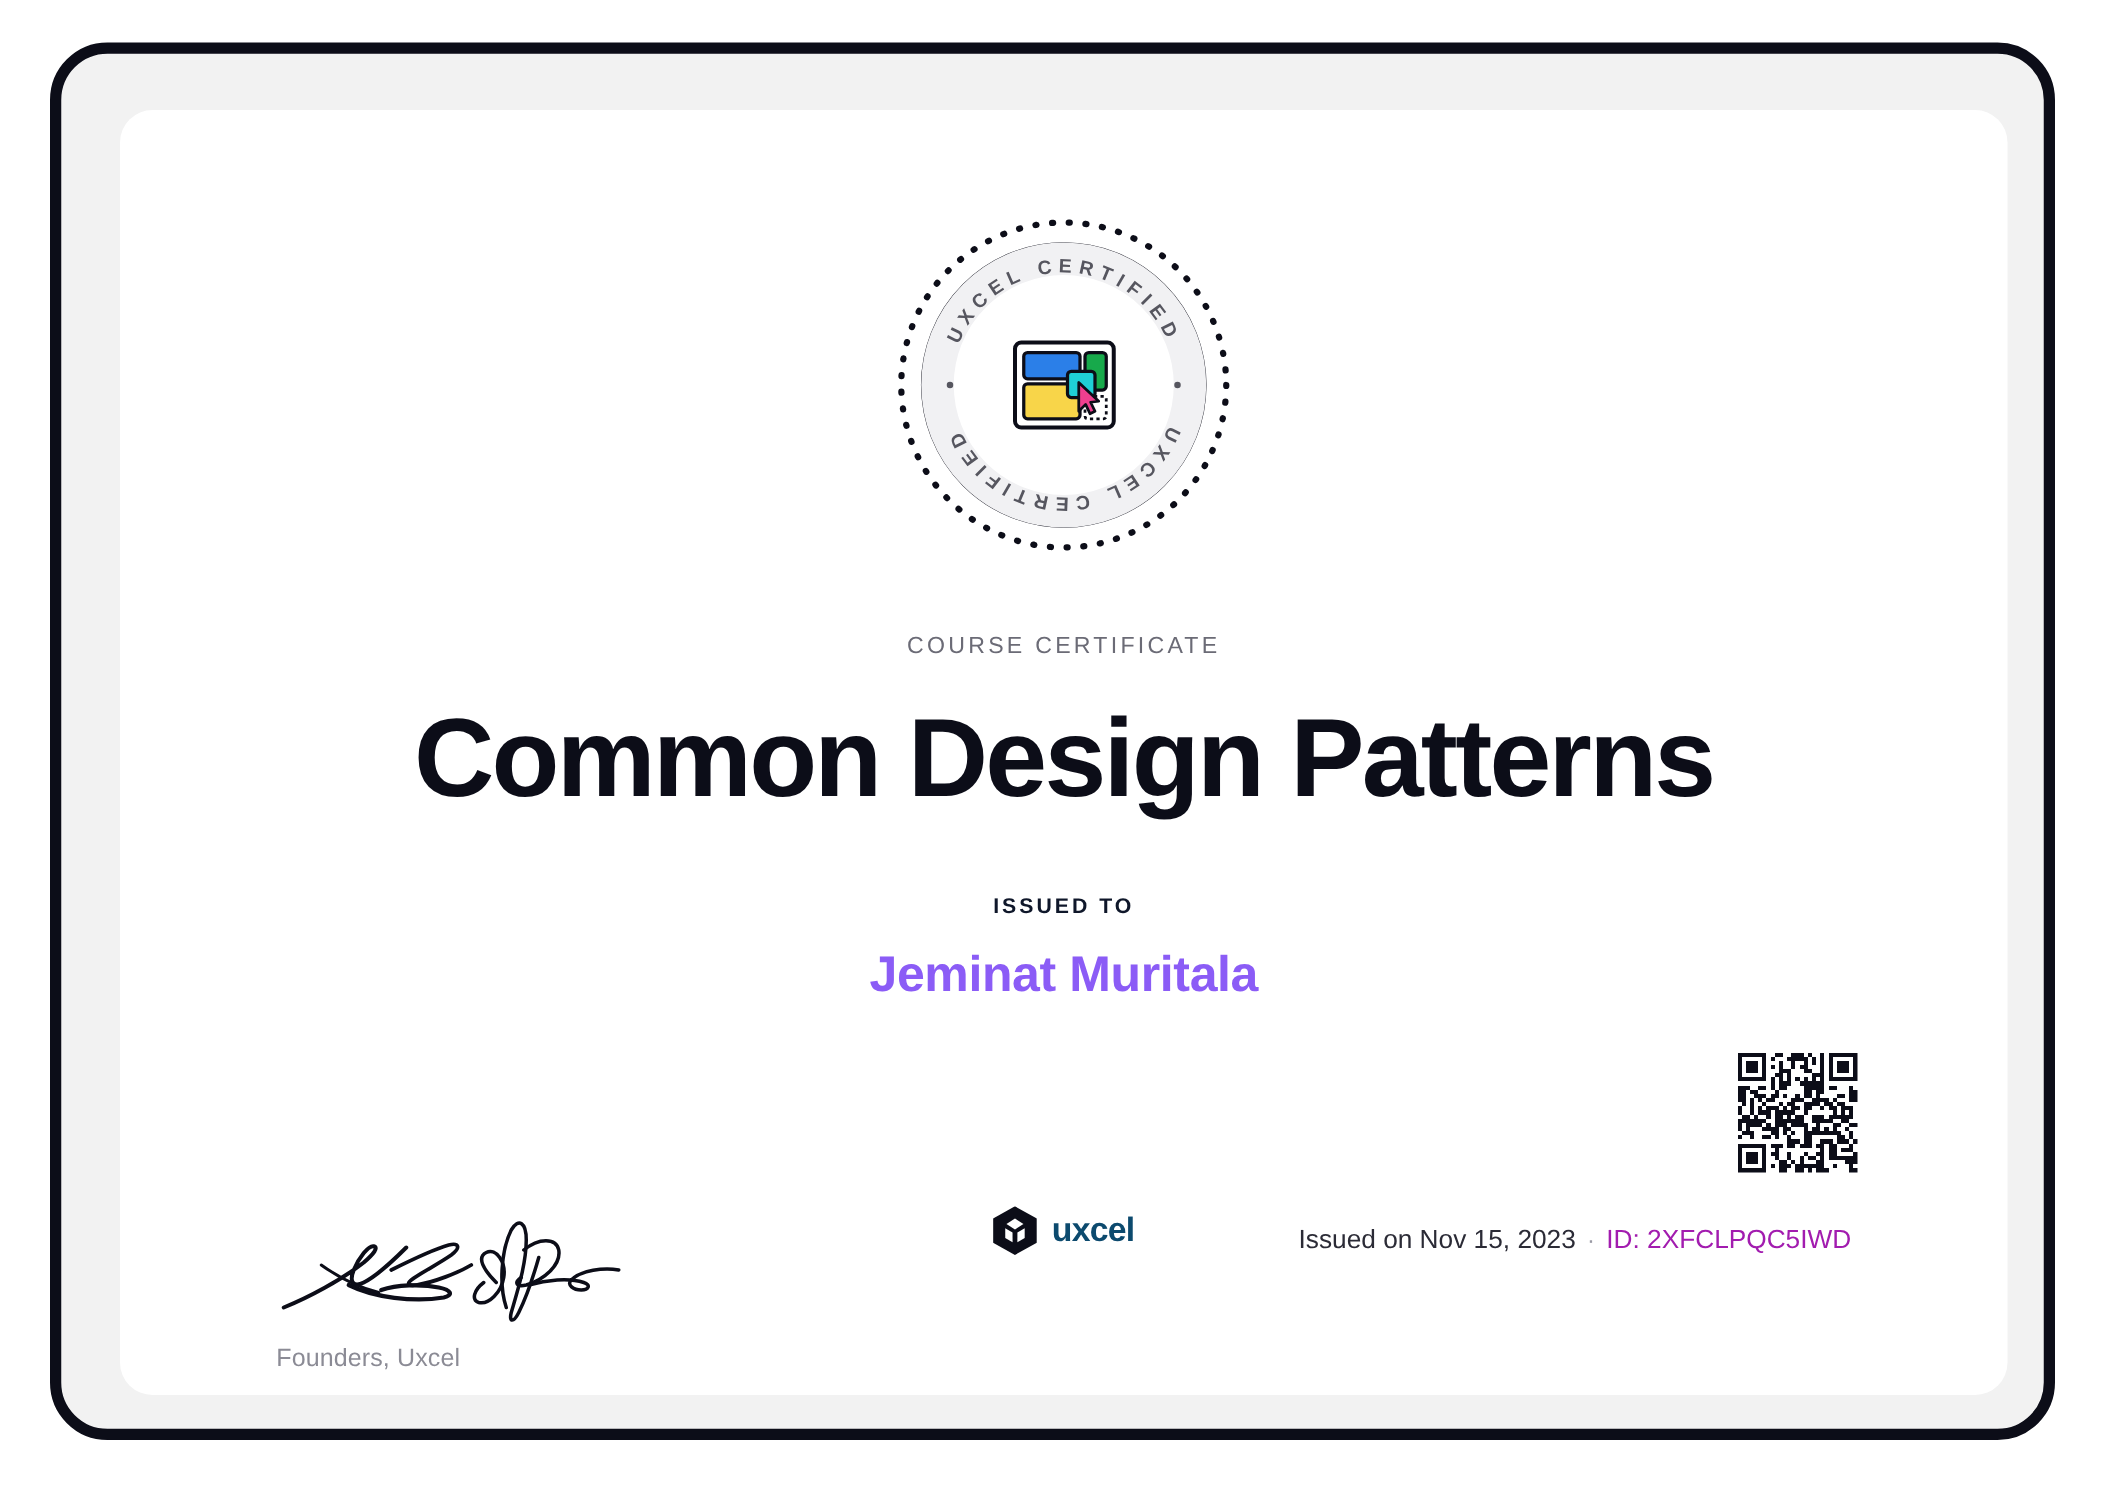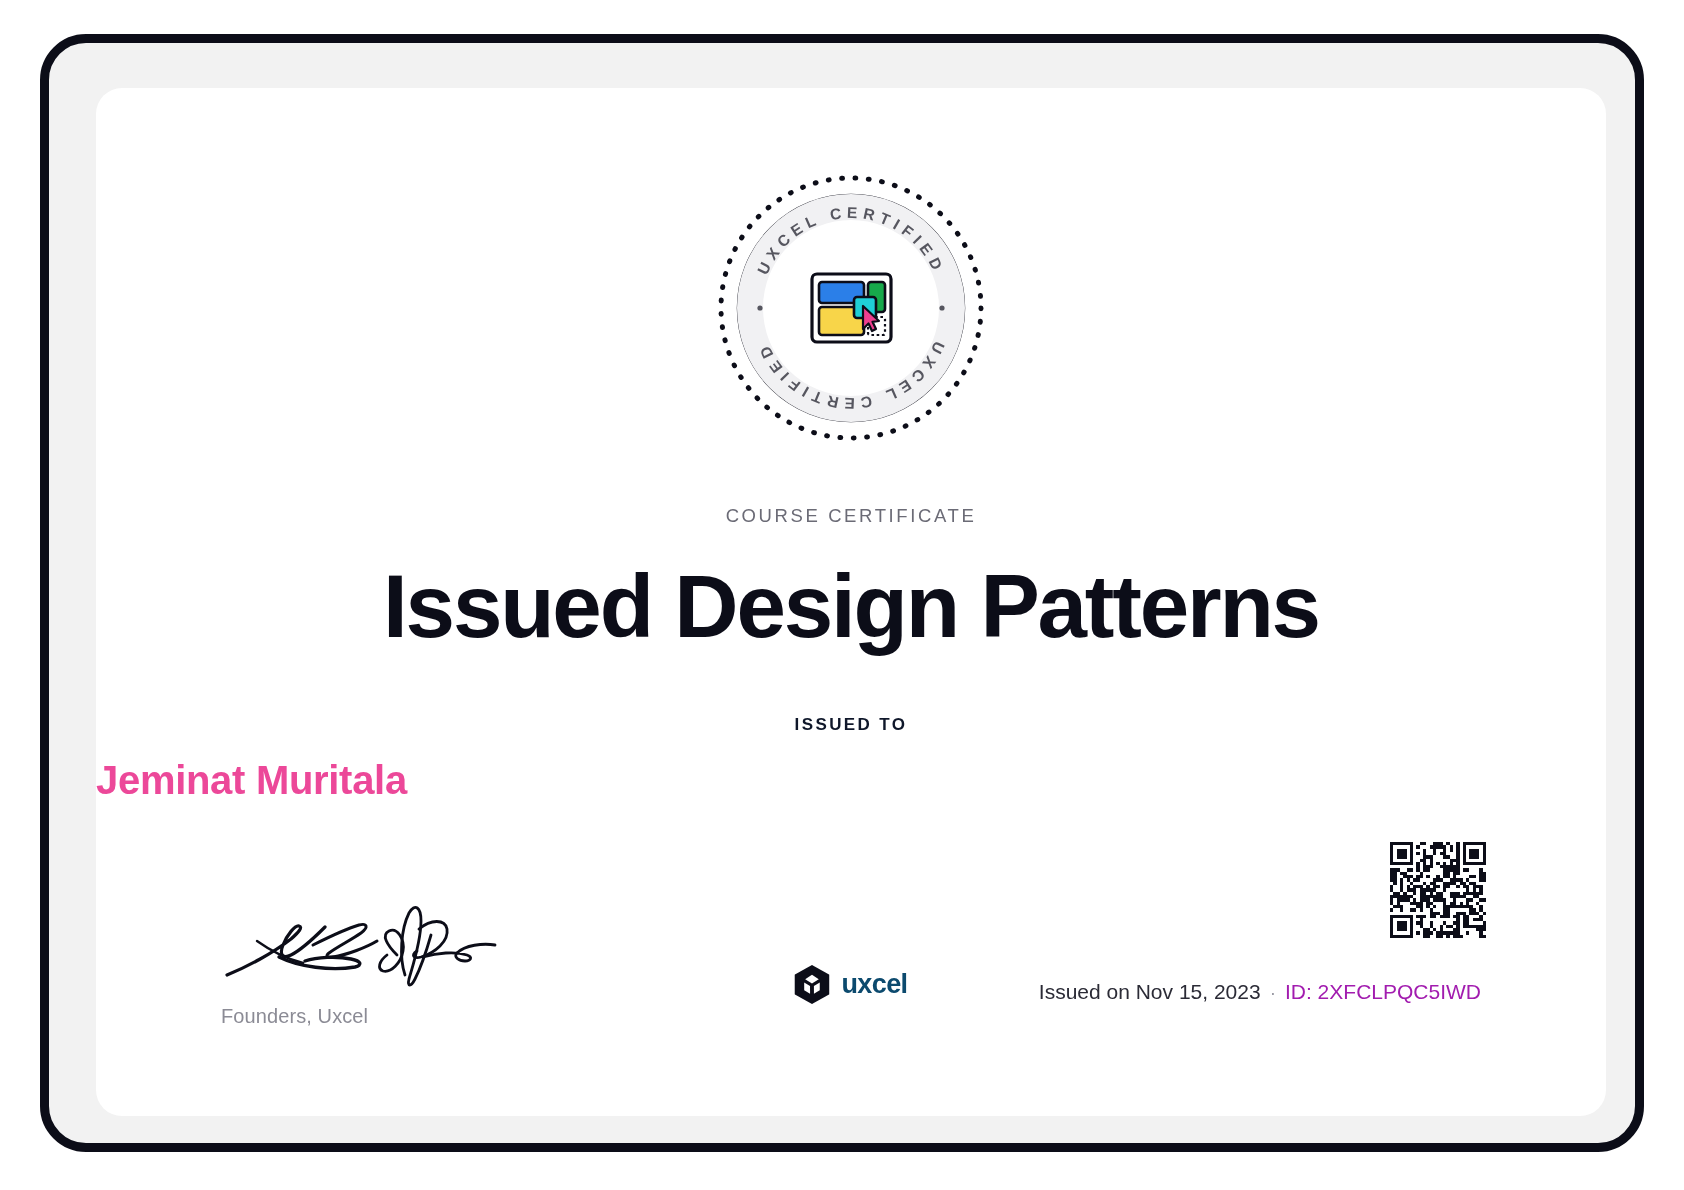--- a/index.html
+++ b/index.html
@@ -85,43 +85,44 @@
     font-size: 17px;
     font-weight: 700;
     letter-spacing: 2.4px;
     color: #0f172a;
   }
 
   .recipient-name {
     position: absolute;
     left: 0; right: 0;
     top: 670px;
+    text-align: center;
     font-size: 40px;
     font-weight: 700;
     letter-spacing: -0.3px;
-    color: #ec4899;
+    color: #8b5cf6;
   }
 
   .description {
     position: absolute;
     left: 50%;
     transform: translateX(-50%);
     top: 760px;
     width: 760px;
     text-align: center;
     font-size: 21.5px;
     line-height: 1.72;
     color: #6f6f7a;
   }
 
   
   .signature-block {
     position: absolute;
     left: 125px;
-    top: 813px;
+    top: 884px;
     width: 300px;
   }
   .signature-svg { display: block; width: 280px; height: 90px; }
   .founders-label {
     margin-top: 14px;
     font-size: 20px;
     color: #8b8b95;
     letter-spacing: 0.1px;
   }
 
@@ -207,21 +208,21 @@
             <rect x="103" y="134" width="45" height="28" rx="3" fill="#f8d549" stroke="#0c0d18" stroke-width="2.6"></rect>
             <rect x="152" y="144" width="17" height="18" rx="2" fill="none" stroke="#0c0d18" stroke-width="2.2" stroke-dasharray="2.6 2.6"></rect>
             <rect x="138" y="124" width="22" height="21" rx="3" fill="#1fcfd6" stroke="#0c0d18" stroke-width="2.6"></rect>
             <path d="M 147,133 L 147,156 L 152.5,150.5 L 156,158 L 160,156 L 156.5,148.8 L 163,148 Z" fill="#ef3f8f" stroke="#0c0d18" stroke-width="2.2" stroke-linejoin="round"></path>
           </g>
         </svg>
       </div>
 
       <div class="eyebrow">COURSE CERTIFICATE</div>
 
-      <h1 class="cert-title">Issued Design Patterns</h1>
+      <h1 class="cert-title">Common Design Patterns</h1>
 
       <div class="issued-label">ISSUED TO</div>
 
       <div class="recipient-name">Jeminat Muritala</div>
 
 
       <div class="signature-block">
         <svg class="signature-svg" viewBox="0 0 280 90">
           <g fill="none" stroke="#0c0d18" stroke-linecap="round" stroke-linejoin="round">
             <path d="M6,74 C26,66 52,52 70,38 C78,31 82,26 78,25 C74,24 66,34 62,44 C58,54 62,58 70,54 C82,48 96,34 104,26" stroke-width="3.2"></path>

